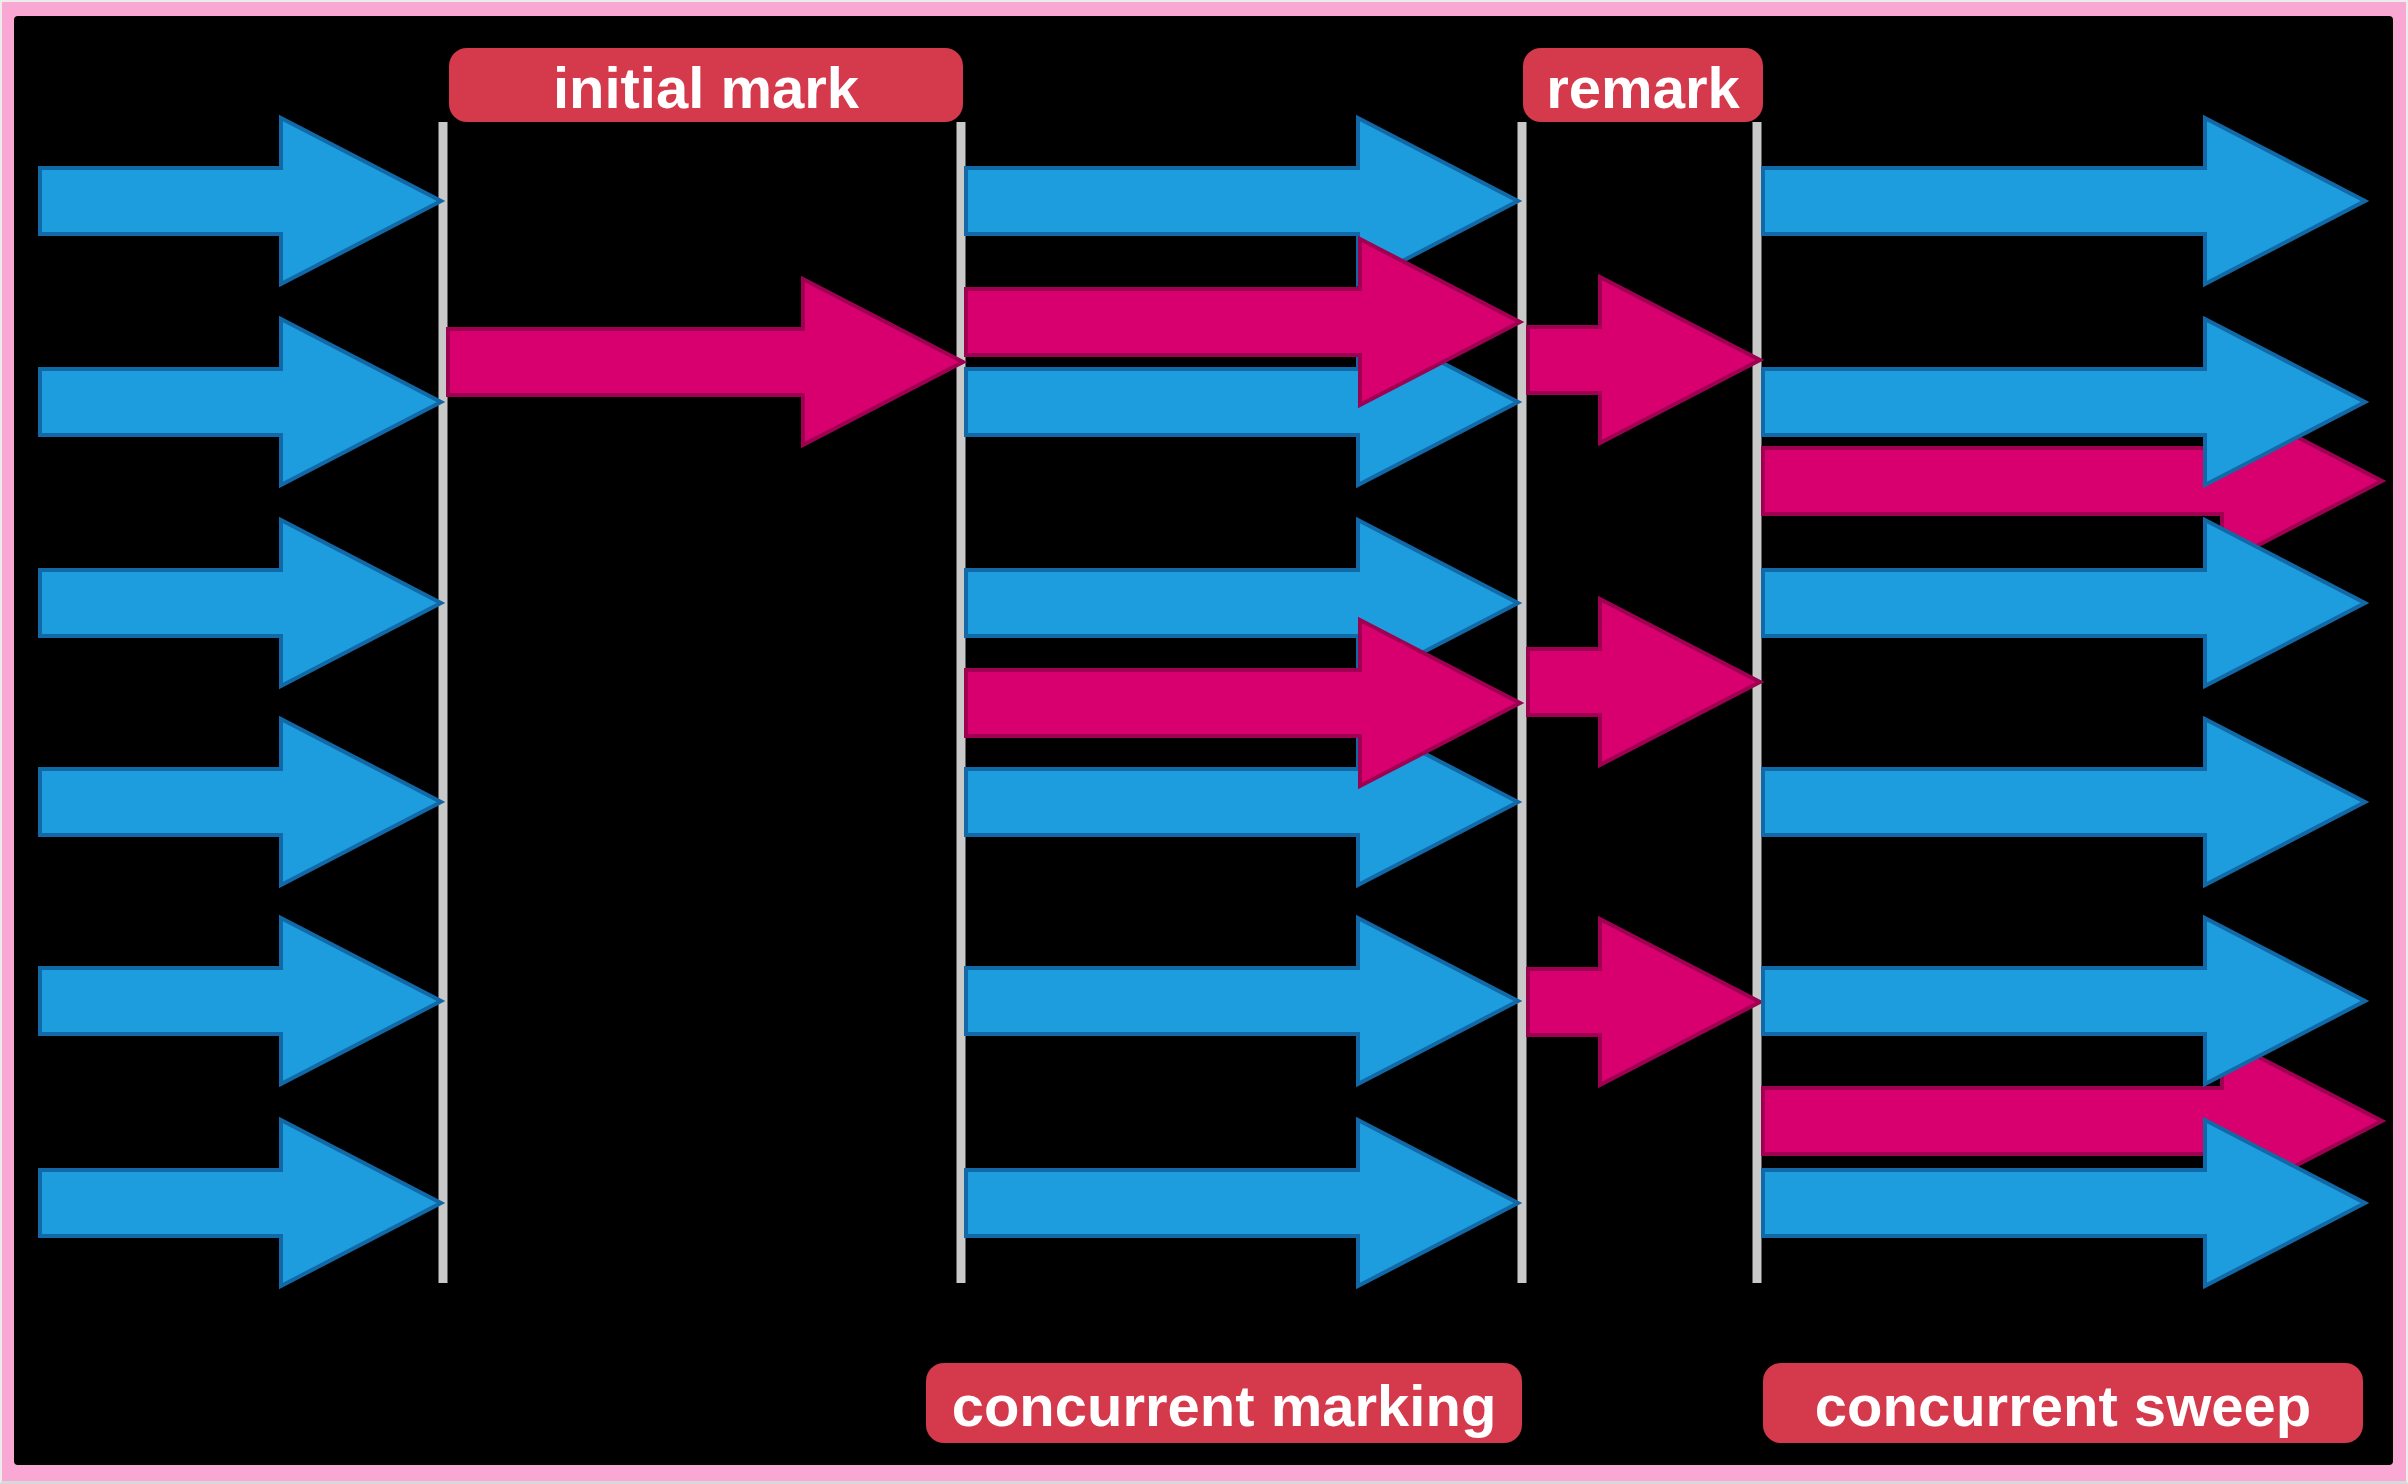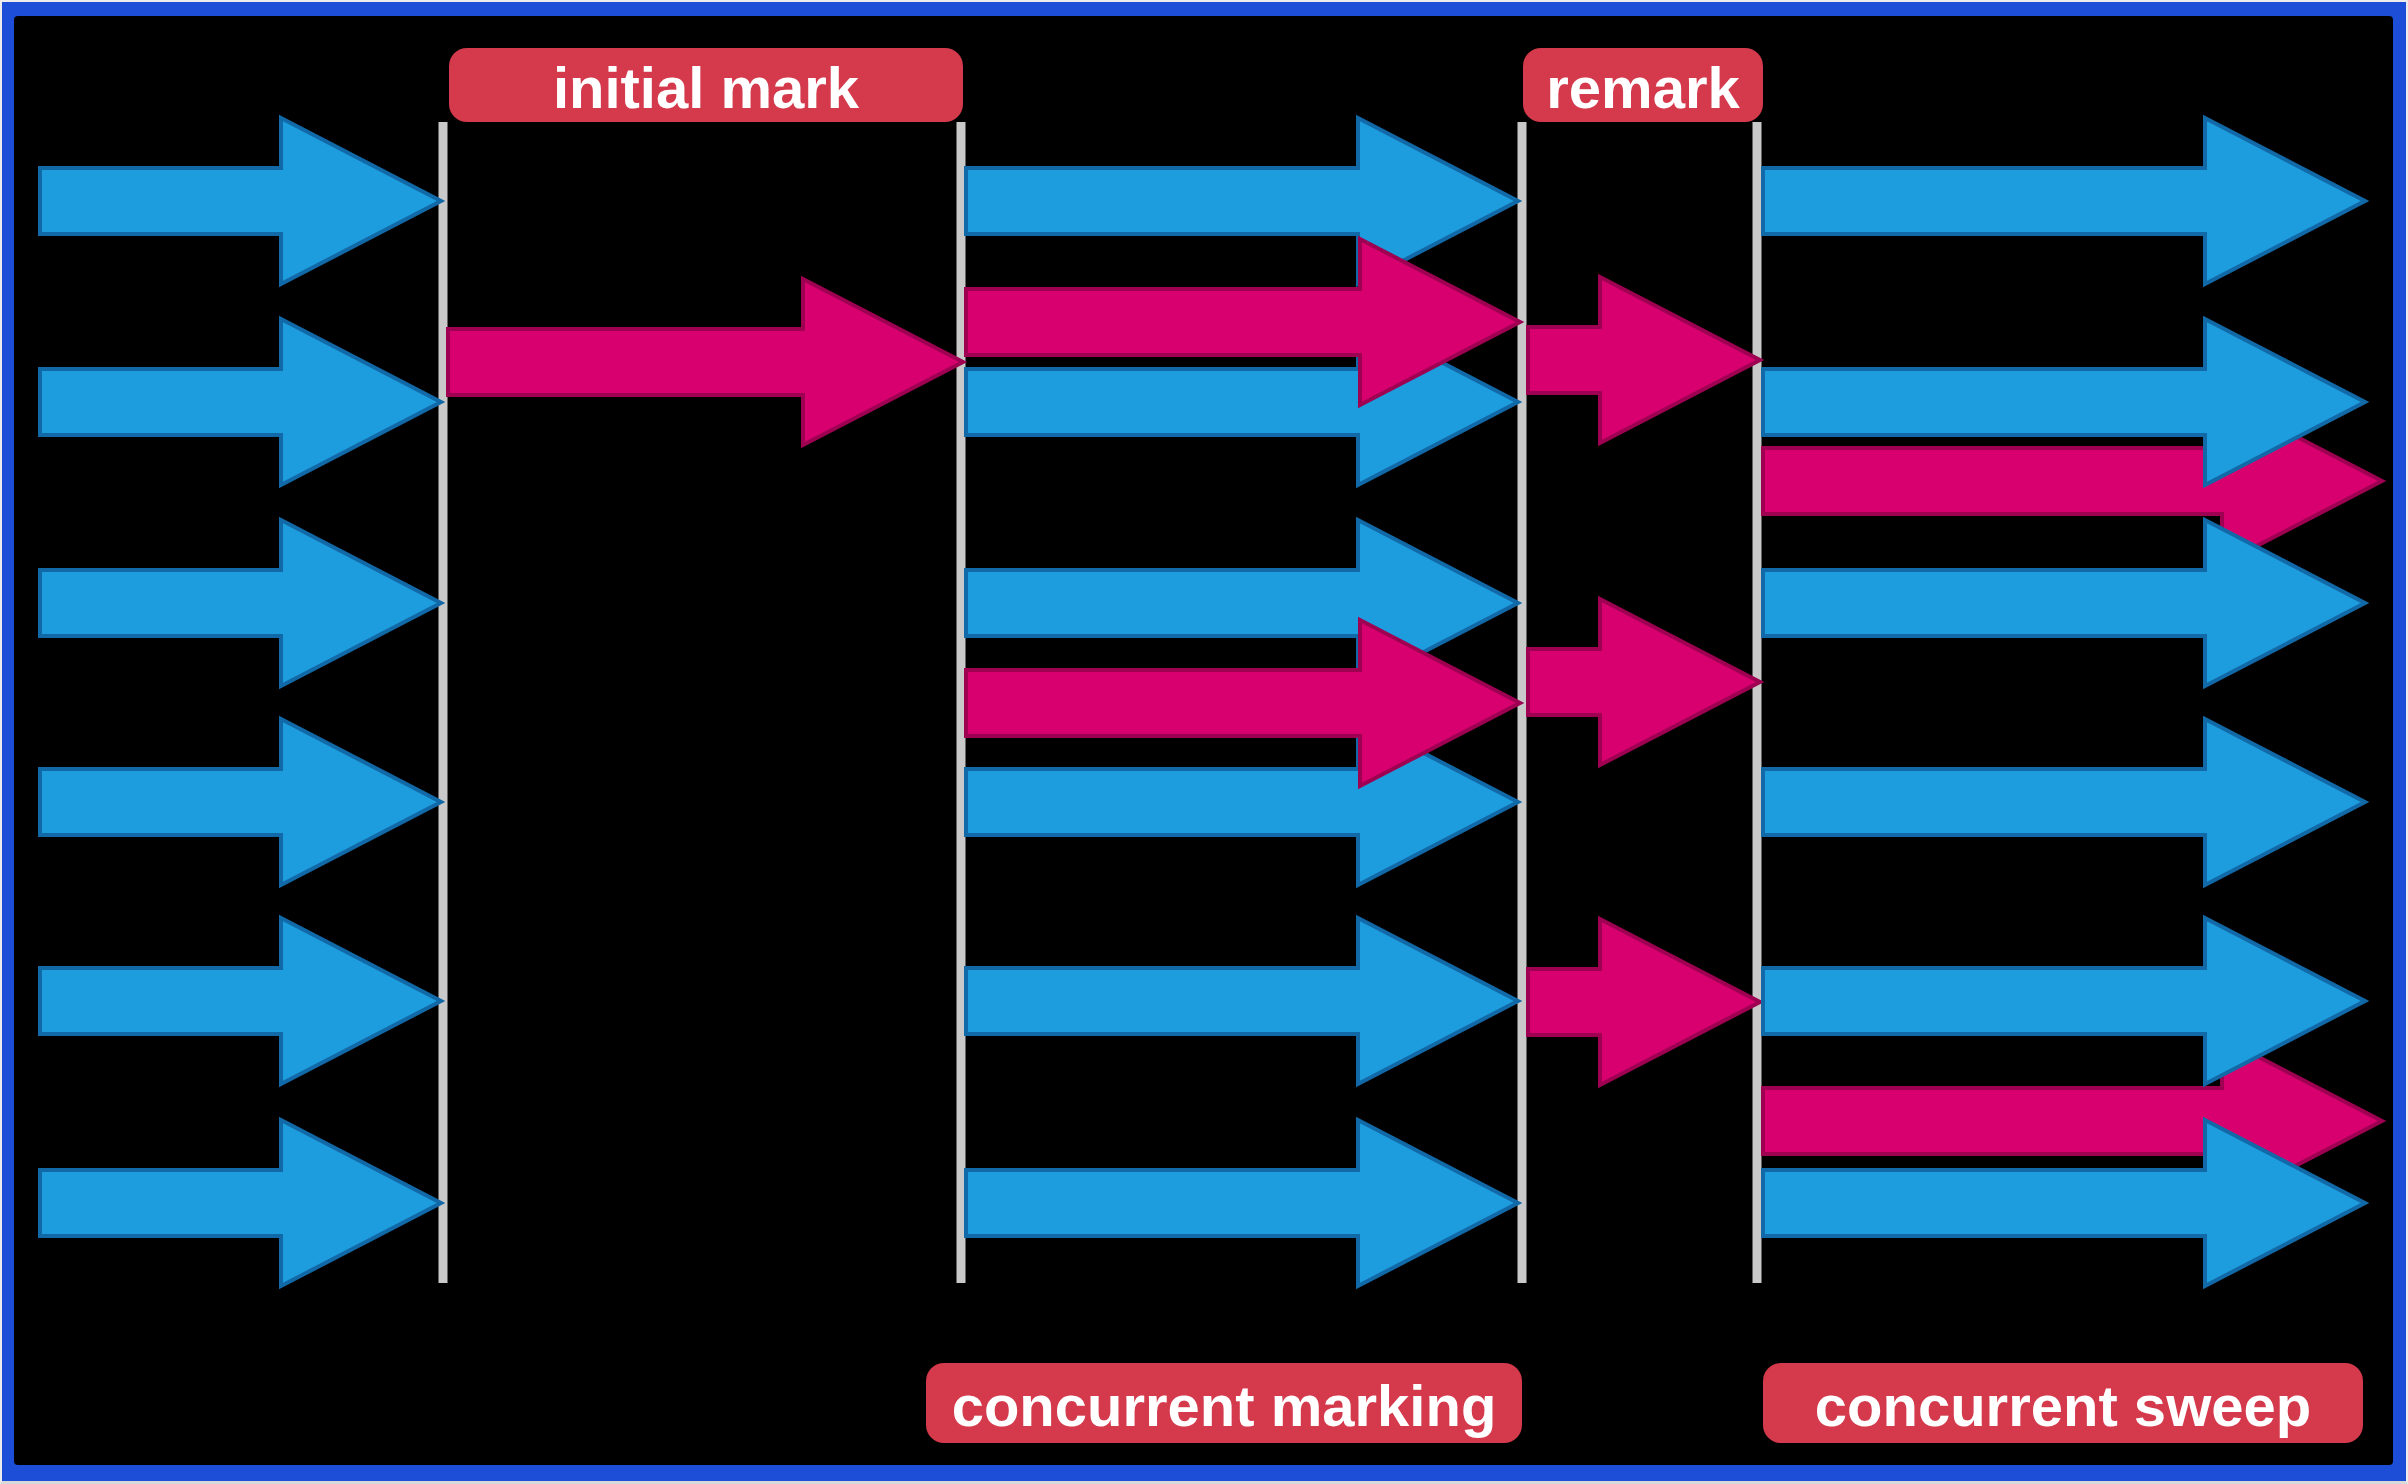--- a/index.html
+++ b/index.html
@@ -1,20 +1,20 @@
 <!DOCTYPE html>
 <html><head>
 <meta charset="utf-8">
 <style>
   html, body { margin: 0; padding: 0; background: #ffffff; }
   .page {
     position: relative;
     width: 2408px;
     height: 1484px;
-    background: #1d4ed8;
+    background: #f9a8d4;
     overflow: hidden;
     font-family: "Liberation Sans", sans-serif;
   }
   .frame {
     position: absolute;
     inset: 0;
     border: 2px solid #ececec;
     border-bottom: 3px solid #d9d9d9;
     pointer-events: none;
     box-sizing: border-box;

